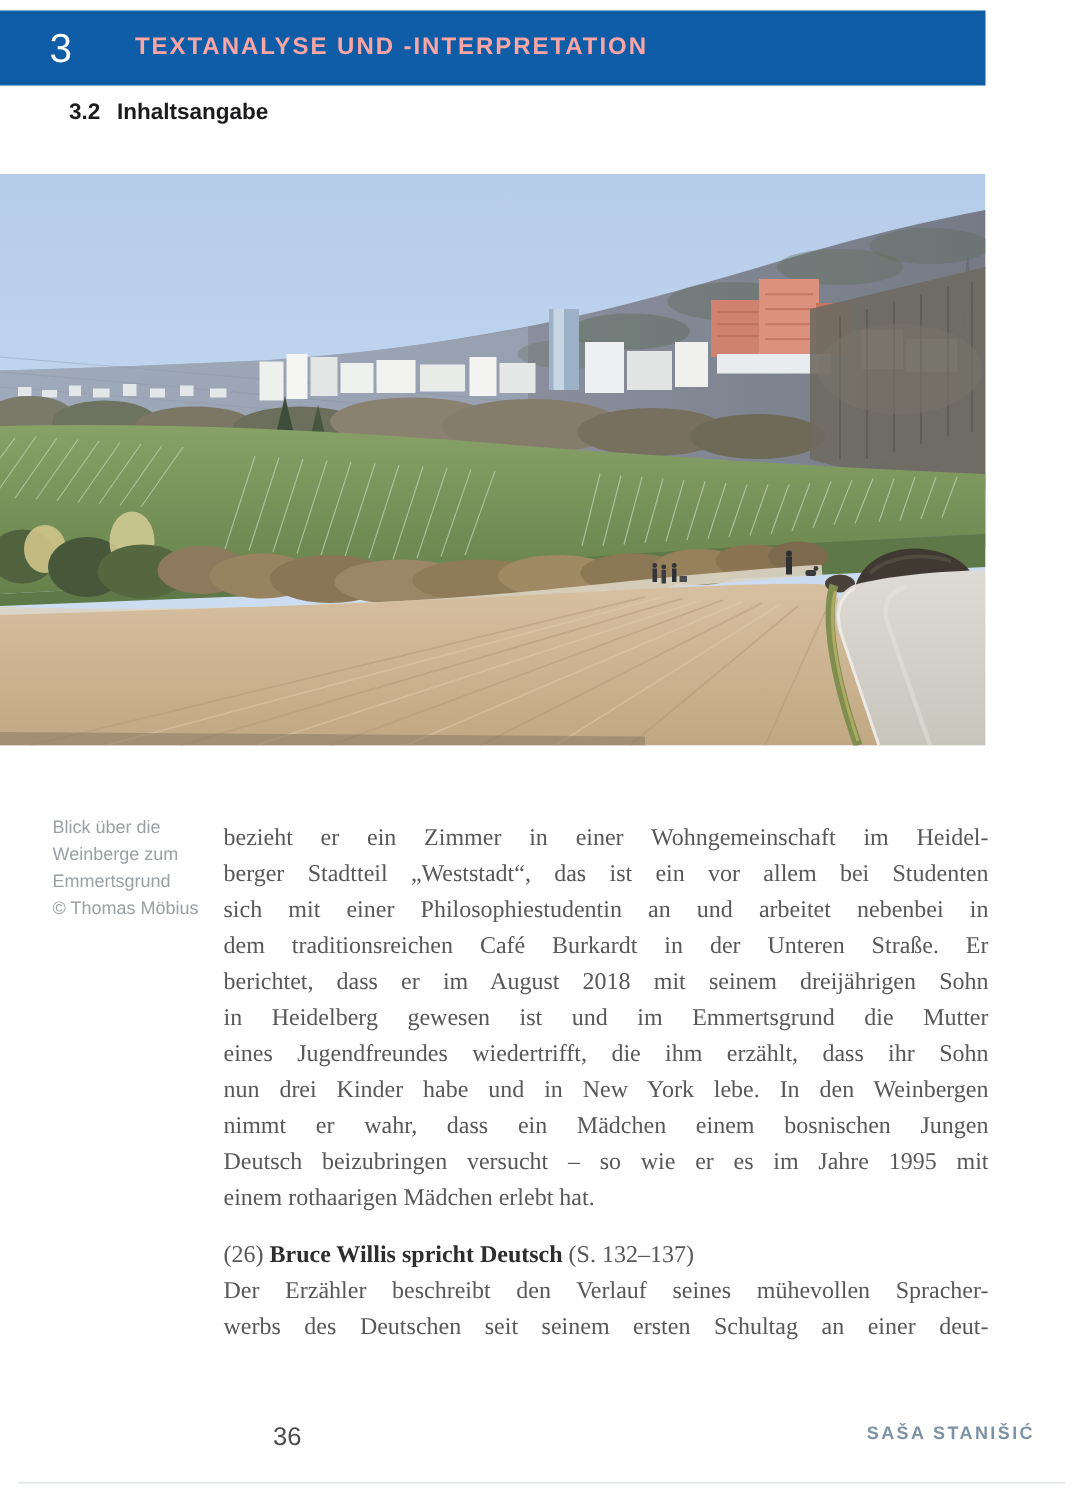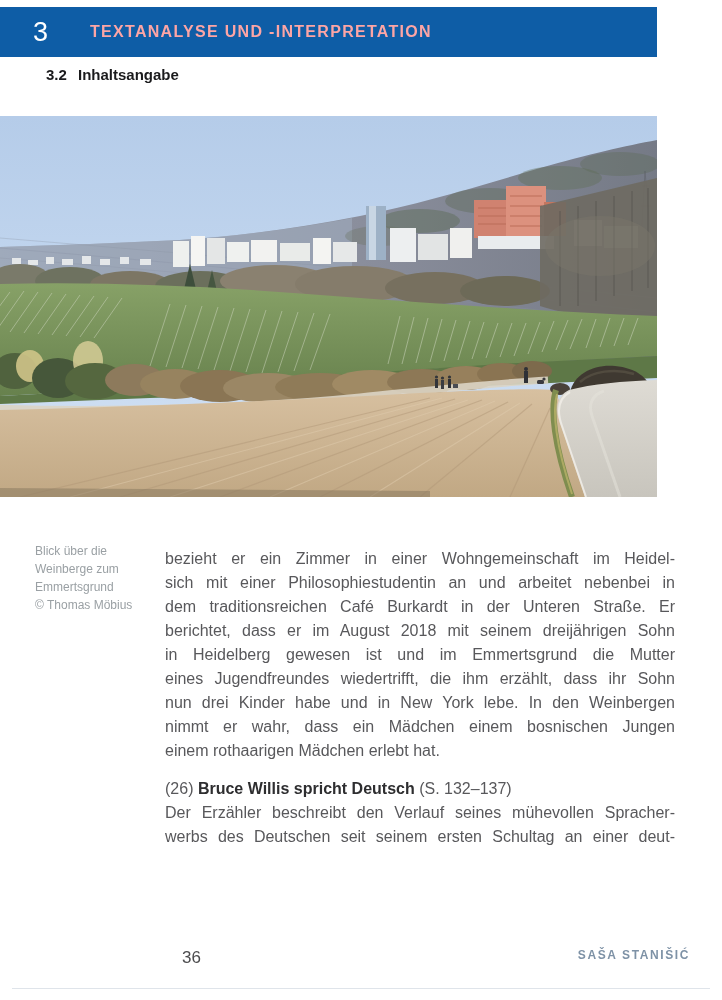--- a/index.html
+++ b/index.html
@@ -23,21 +23,21 @@
   #section-title{position:absolute;left:78px;font-size:15px;font-weight:700;color:#1b1b1d;}
   
   #photo{position:absolute;left:0;top:116px;width:657px;height:381px;}
   #photo svg{display:block;}
   
   #caption{
     position:absolute;left:35px;top:508px;width:126px;
     font-size:12px;line-height:18px;color:#9aa0a4;margin-top:34px;
   }
   
-  #bodycol{position:absolute;left:165px;top:547px;width:510px;color:#58585b;}
+  #bodycol{position:absolute;left:149px;top:547px;width:510px;color:#58585b;font-family:Liberation Serif, serif;}
   .tline{
     font-size:16px;line-height:24px;height:24px;overflow:hidden;
     text-align:justify;text-align-last:justify;
   }
   .tline-last{text-align:center;text-align-last:left;}
   #para-heading{margin-top:14px;font-size:16px;line-height:24px;height:24px;white-space:nowrap;}
   #para-heading .hbold{font-weight:700;color:#2e2e30;}
   #para-heading .hreg{font-weight:400;color:#58585b;}
   
   #footer{position:absolute;left:0;top:948px;width:722px;height:18px;}
@@ -241,27 +241,29 @@
   <div id="caption">
       <div class="cap-line">Blick über die</div>
       <div class="cap-line">Weinberge zum</div>
       <div class="cap-line">Emmertsgrund</div>
       <div class="cap-line">© Thomas Möbius</div>
     </div>
 
   <div id="bodycol">
     <div>
         <div class="tline">bezieht er ein Zimmer in einer Wohngemeinschaft im Heidel-</div>
+        <div class="tline">berger Stadtteil „Weststadt“, das ist ein vor allem bei Studenten</div>
         <div class="tline">sich mit einer Philosophiestudentin an und arbeitet nebenbei in</div>
         <div class="tline">dem traditionsreichen Café Burkardt in der Unteren Straße. Er</div>
         <div class="tline">berichtet, dass er im August 2018 mit seinem dreijährigen Sohn</div>
         <div class="tline">in Heidelberg gewesen ist und im Emmertsgrund die Mutter</div>
         <div class="tline">eines Jugendfreundes wiedertrifft, die ihm erzählt, dass ihr Sohn</div>
         <div class="tline">nun drei Kinder habe und in New York lebe. In den Weinbergen</div>
         <div class="tline">nimmt er wahr, dass ein Mädchen einem bosnischen Jungen</div>
+        <div class="tline">Deutsch beizubringen versucht – so wie er es im Jahre 1995 mit</div>
       </div>
     <div class="tline tline-last">einem rothaarigen Mädchen erlebt hat.</div>
 
     <div id="para-heading">
       <span class="hreg">(26) </span><span class="hbold">Bruce Willis spricht Deutsch</span><span class="hreg"> (S. 132–137)</span>
     </div>
 
     <div>
         <div class="tline">Der Erzähler beschreibt den Verlauf seines mühevollen Spracher-</div>
         <div class="tline">werbs des Deutschen seit seinem ersten Schultag an einer deut-</div>

